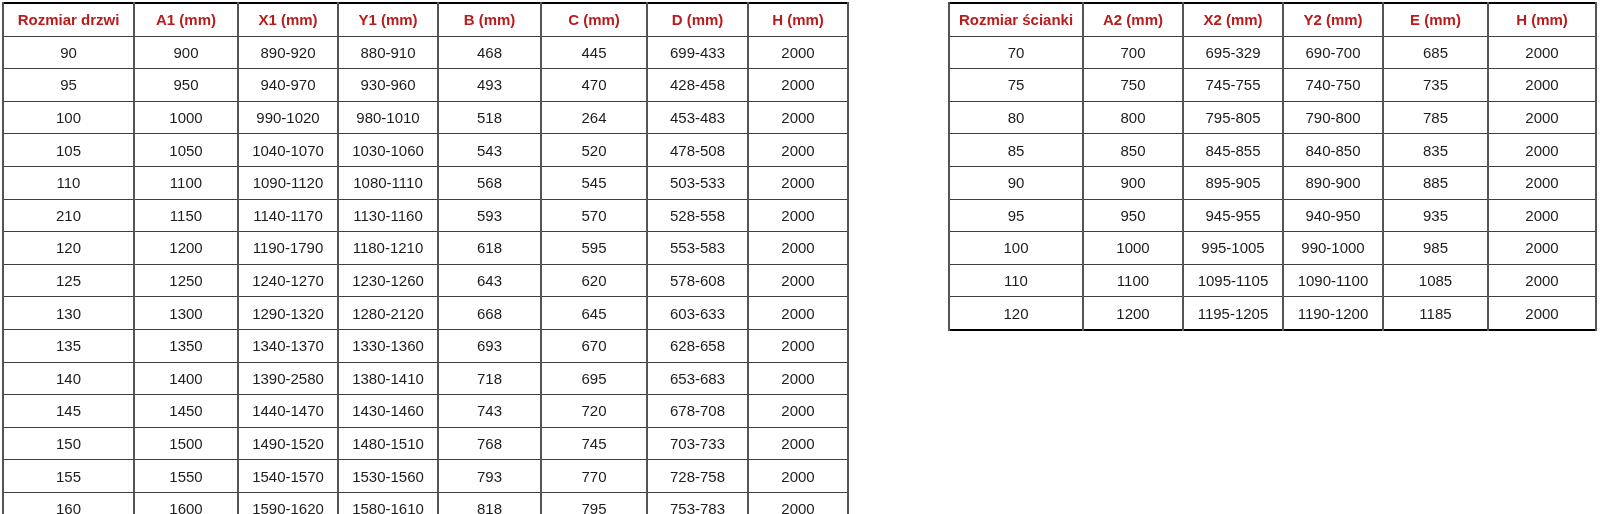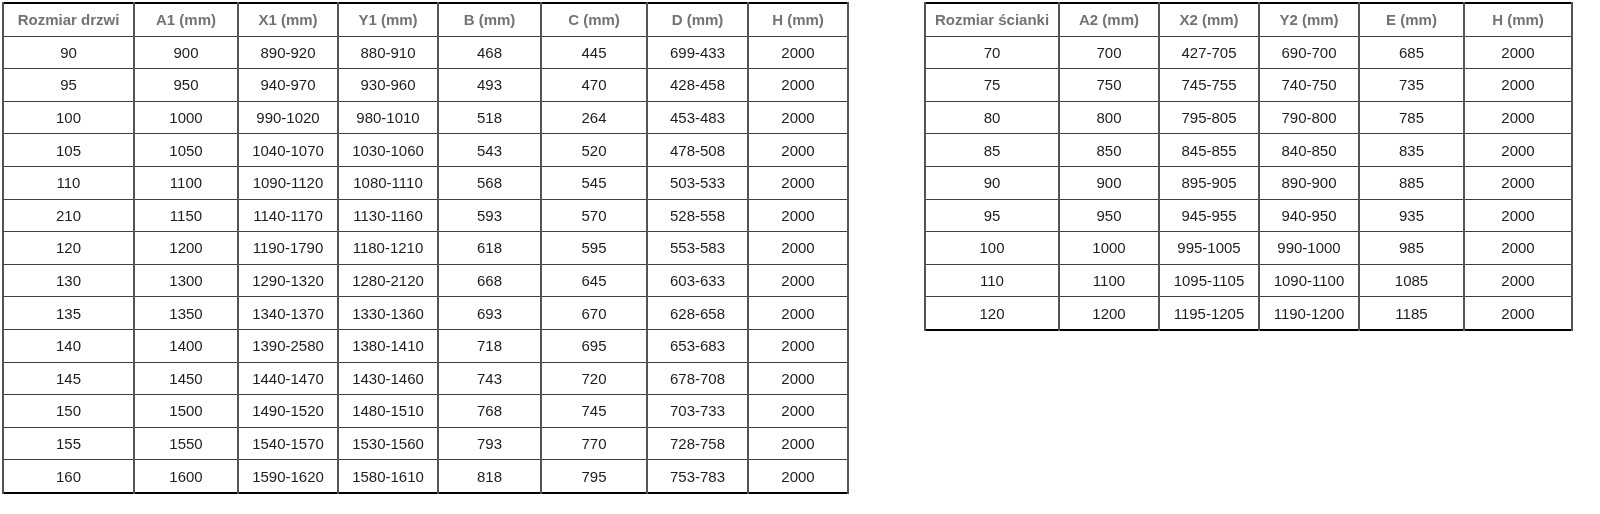--- a/index.html
+++ b/index.html
@@ -18,36 +18,36 @@
   }
   table.dim-table {
     position: absolute;
     top: 2px;
     border-collapse: collapse;
     table-layout: fixed;
     border: 2px solid #000000;
     font-size: 15px;
   }
   table.dim-table.left-table  { left: 2px;   width: 845px; }
-  table.dim-table.right-table { left: 924px; width: 647px; }
+  table.dim-table.right-table { left: 948px; width: 647px; }
   .dim-table th, .dim-table td {
     height: 31.6px;
     padding: 0 2px;
     text-align: center;
     vertical-align: middle;
     border-top: 1px solid #3f3f3f;
     border-bottom: 1px solid #3f3f3f;
     border-left: 2px solid #545454;
     border-right: 2px solid #545454;
     white-space: nowrap;
     overflow: hidden;
   }
   .dim-table th {
     font-weight: bold;
-    color: #737373;
+    color: #b91c1c;
   }
   .dim-table td {
     font-weight: normal;
   }
 </style>
 </head>
 <body>
 
 <div class="canvas">
 
@@ -136,20 +136,30 @@
           <td>2000</td>
         </tr>
         <tr>
           <td>120</td>
           <td>1200</td>
           <td>1190-1790</td>
           <td>1180-1210</td>
           <td>618</td>
           <td>595</td>
           <td>553-583</td>
+          <td>2000</td>
+        </tr>
+        <tr>
+          <td>125</td>
+          <td>1250</td>
+          <td>1240-1270</td>
+          <td>1230-1260</td>
+          <td>643</td>
+          <td>620</td>
+          <td>578-608</td>
           <td>2000</td>
         </tr>
         <tr>
           <td>130</td>
           <td>1300</td>
           <td>1290-1320</td>
           <td>1280-2120</td>
           <td>668</td>
           <td>645</td>
           <td>603-633</td>
@@ -234,21 +244,21 @@
           <th>X2 (mm)</th>
           <th>Y2 (mm)</th>
           <th>E (mm)</th>
           <th>H (mm)</th>
         </tr>
     </thead>
     <tbody>
         <tr>
           <td>70</td>
           <td>700</td>
-          <td>427-705</td>
+          <td>695-329</td>
           <td>690-700</td>
           <td>685</td>
           <td>2000</td>
         </tr>
         <tr>
           <td>75</td>
           <td>750</td>
           <td>745-755</td>
           <td>740-750</td>
           <td>735</td>

